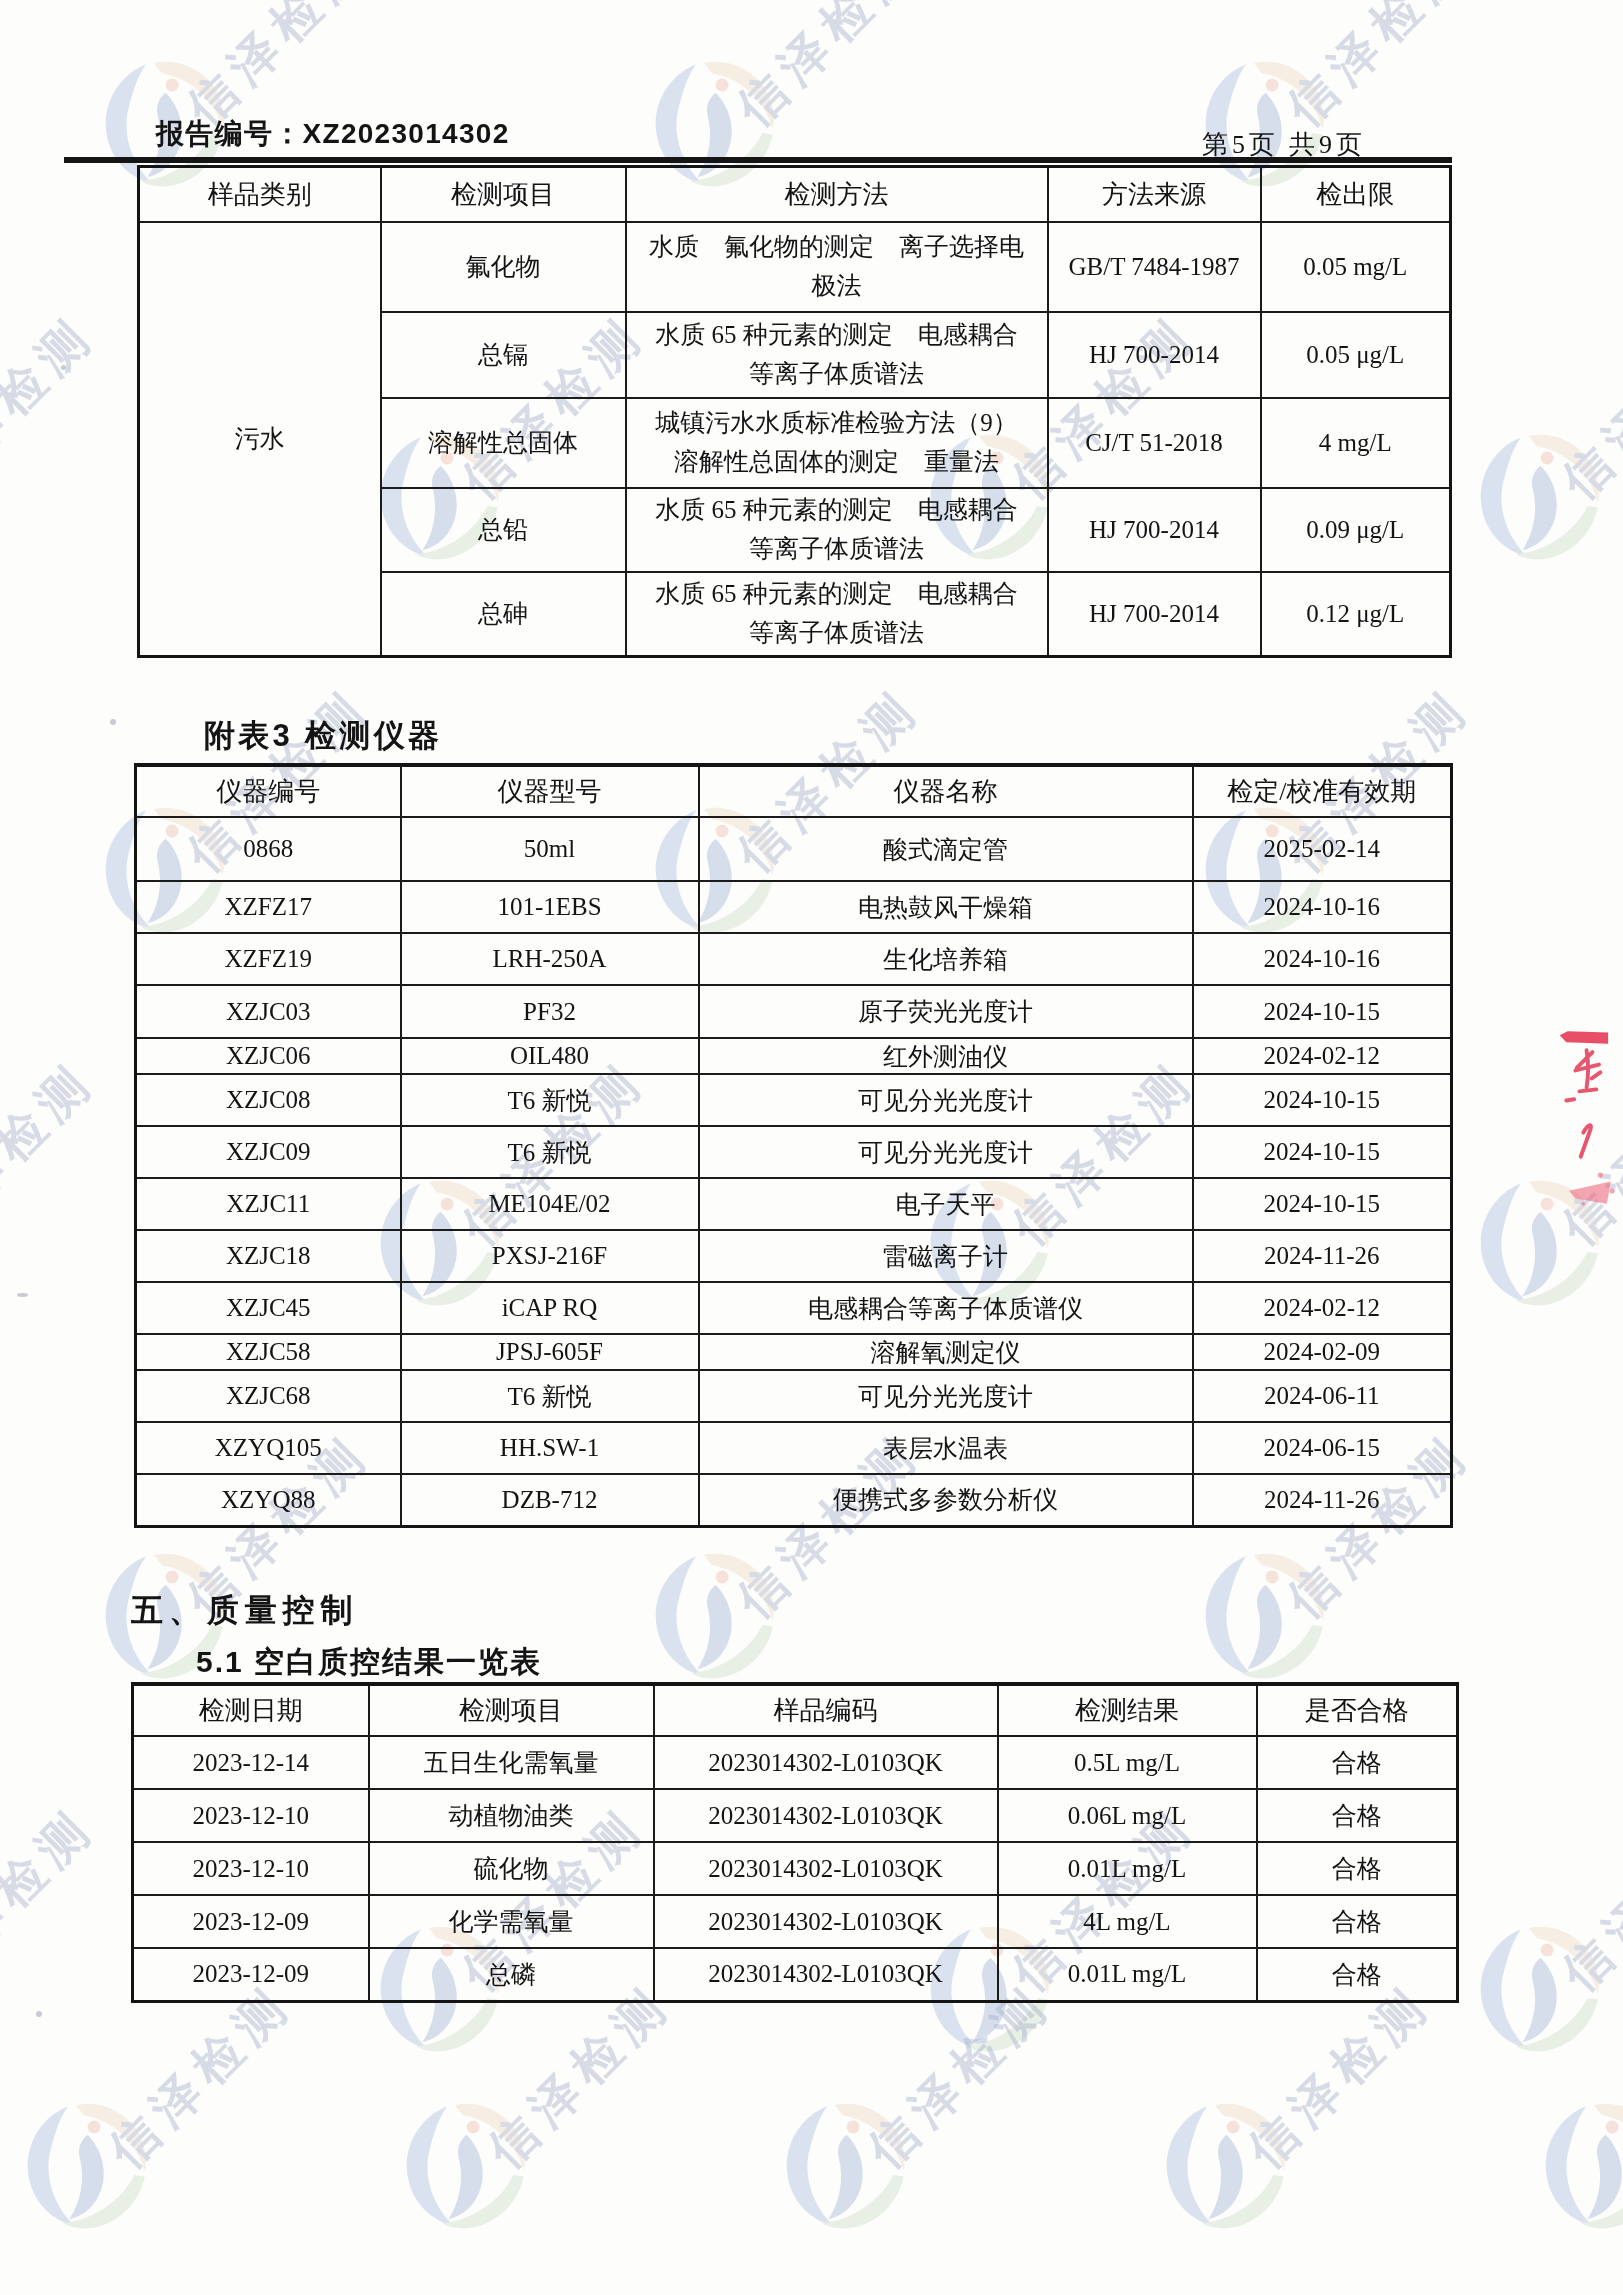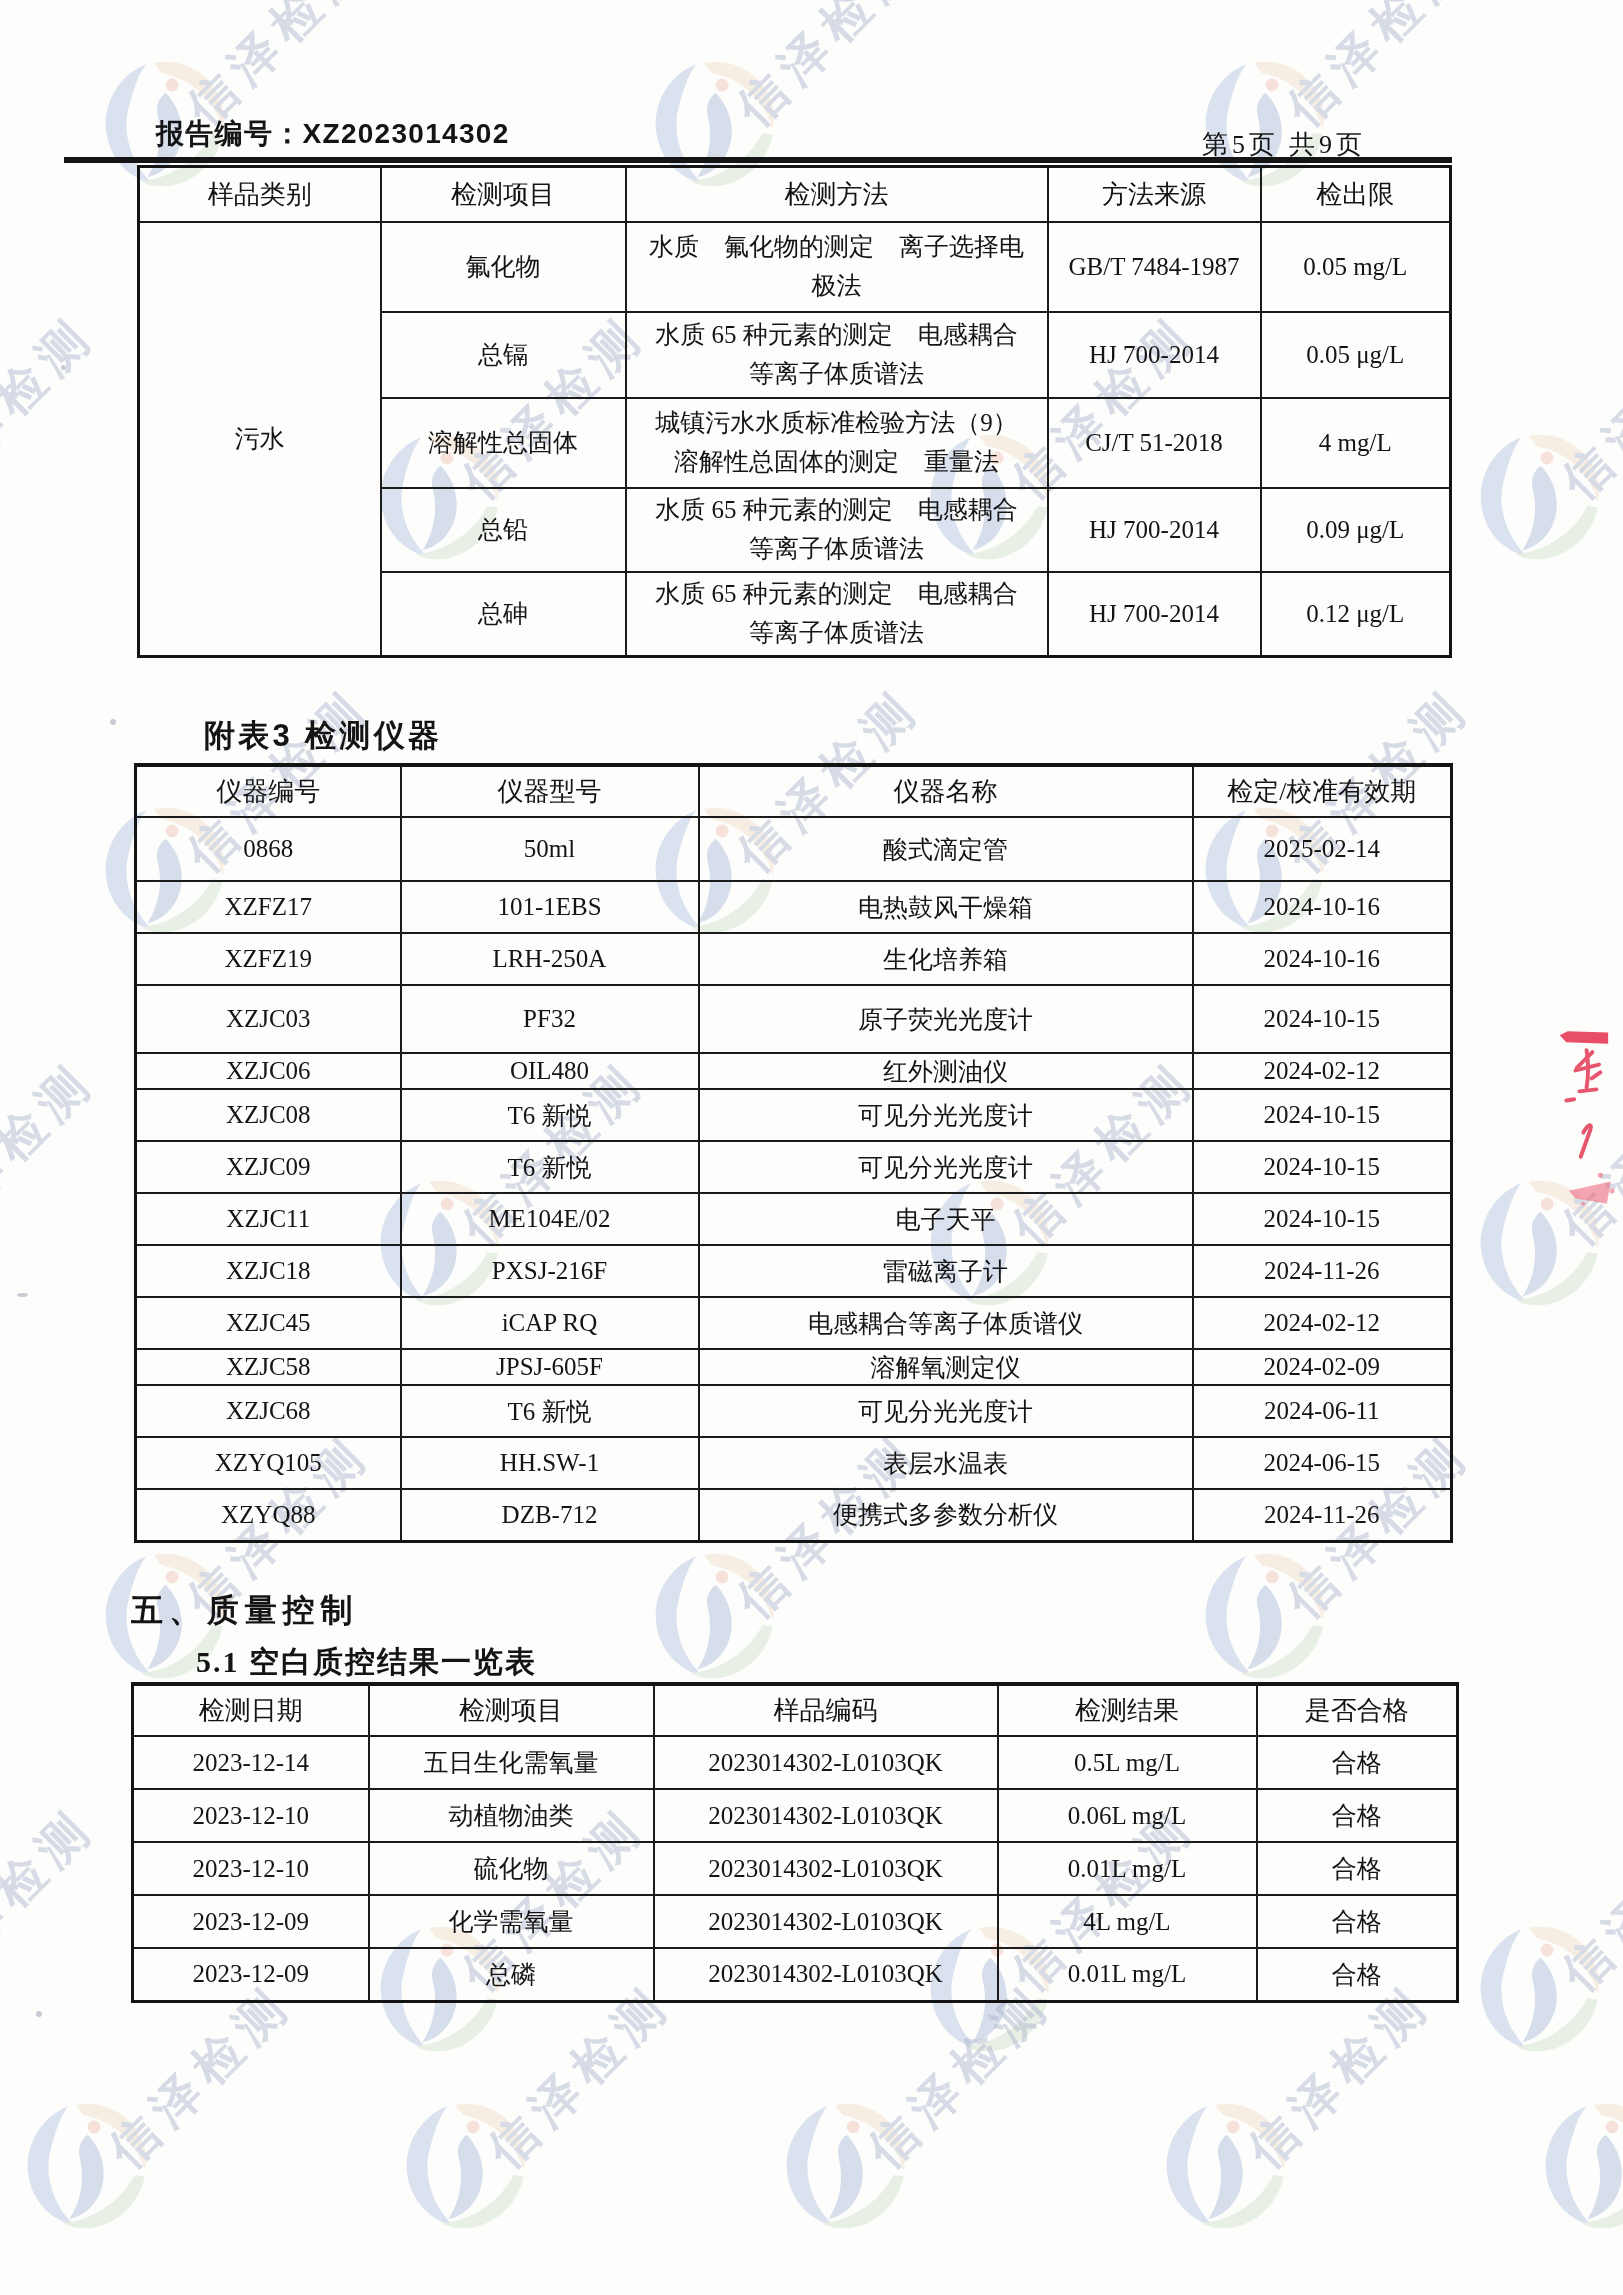--- a/index.html
+++ b/index.html
@@ -27,21 +27,21 @@
   td,th{border:2px solid #1b1b1b;border-top-width:2.6px;border-bottom-width:2.6px;
         text-align:center;vertical-align:middle;font-weight:400;
         font-size:25px;padding:0 3.9px;overflow:hidden;}
   th{font-size:26px;}
   .t1{left:137px;top:165px;width:1312px;border:3.3px solid #141414;border-top-width:3.9px;}
   .t2{left:134px;top:763px;width:1316px;border:3.3px solid #141414;border-top-width:4.6px;}
   .t3{left:131px;top:1682px;width:1323px;border:3.3px solid #141414;border-top-width:4.6px;}
   .method{white-space:pre-line;line-height:1.55;}
   .t2-title{position:absolute;left:204px;top:715px;font-family:"Liberation Sans","DejaVu Sans",sans-serif;font-weight:700;font-size:31px;letter-spacing:3.3px;}
   .qc-heading{position:absolute;left:131px;top:1589px;font-family:Liberation Sans, sans-serif;font-weight:900;font-size:32px;letter-spacing:5.9px;}
-  .qc-sub{position:absolute;left:196px;top:1642px;font-family:Liberation Serif, serif;font-weight:900;font-size:30px;letter-spacing:2px;}
+  .qc-sub{position:absolute;left:196px;top:1642px;font-family:Liberation Sans, sans-serif;font-weight:900;font-size:30px;letter-spacing:2px;}
   #stamp{position:absolute;left:1557px;top:1026px;width:67px;height:204px;z-index:2;}
 </style>
 </head>
 <body>
 
 <div id="page">
 
   <svg width="0" height="0" style="position:absolute" aria-hidden="true">
     <symbol id="wm-logo-sym" viewBox="0 0 100 100">
       <path d="M37 4 C14 13 2 38 7 60 C11 79 25 92 42 96 C25 80 18 56 24 36 C27 24 31 12 37 4 Z" fill="#b4c3e0"></path>
@@ -300,21 +300,21 @@
             <td>101-1EBS</td>
             <td>电热鼓风干燥箱</td>
             <td>2024-10-16</td>
           </tr>
       <tr style="height:52px">
             <td>XZFZ19</td>
             <td>LRH-250A</td>
             <td>生化培养箱</td>
             <td>2024-10-16</td>
           </tr>
-      <tr style="height:68px">
+      <tr style="height:53px">
             <td>XZJC03</td>
             <td>PF32</td>
             <td>原子荧光光度计</td>
             <td>2024-10-15</td>
           </tr>
       <tr style="height:36px">
             <td>XZJC06</td>
             <td>OIL480</td>
             <td>红外测油仪</td>
             <td>2024-02-12</td>

